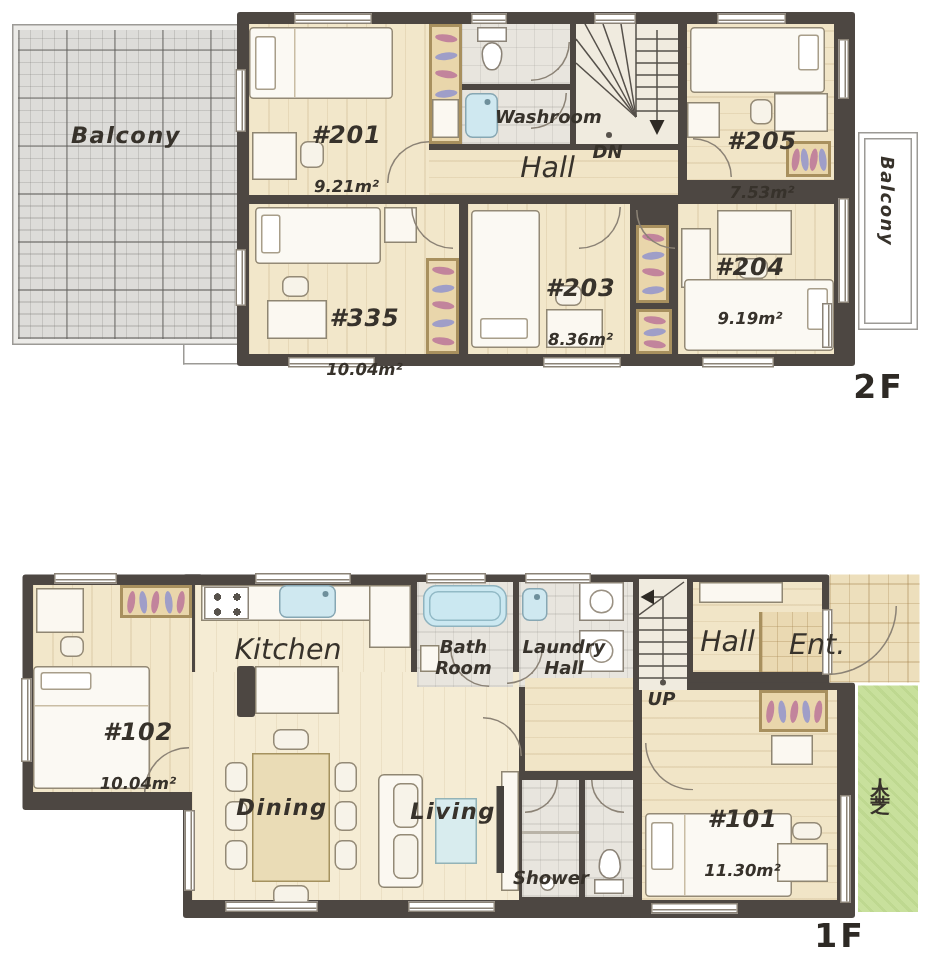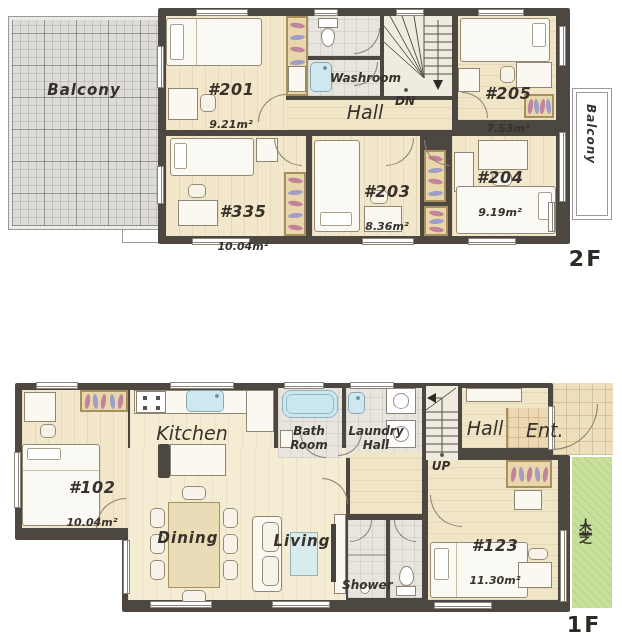--- a/index.html
+++ b/index.html
@@ -343,17 +343,17 @@
 <div class="abs lbl small" style="left:340px;top:424px;width:72px">Laundry
 Hall</div>
 <div class="abs dot" style="left:440px;top:453px;width:4px;height:4px"></div>
 <div class="abs lbl small" style="left:426px;top:459px;width:30px">UP</div>
 <div class="abs lbl med" style="left:460px;top:417px;width:50px">Hall</div>
 <div class="abs lbl med" style="left:526px;top:419px;width:37px">Ent.</div>
 <div class="abs lbl big" style="left:152px;top:530px;width:72px">Dining</div>
 <div class="abs lbl big" style="left:266px;top:533px;width:72px">Living</div>
 <div class="abs lbl small" style="left:342px;top:578px;width:50px">Shower</div>
 <div class="abs lbl" style="left:455px;top:518px;width:80px">
-  <div class="rname">#123</div>
+  <div class="rname">#101</div>
   <div class="rarea">11.30m²</div>
 </div>
 <div class="abs lbl vtext" style="left:578px;top:508px;font-size:13px;font-weight:bold;letter-spacing:6px">人工芝</div>
-<div class="abs lbl flabel" style="left:558px;top:612px;width:52px">1F</div>
+<div class="abs lbl flabel" style="left:534px;top:612px;width:52px">1F</div>
 
 </body></html>

